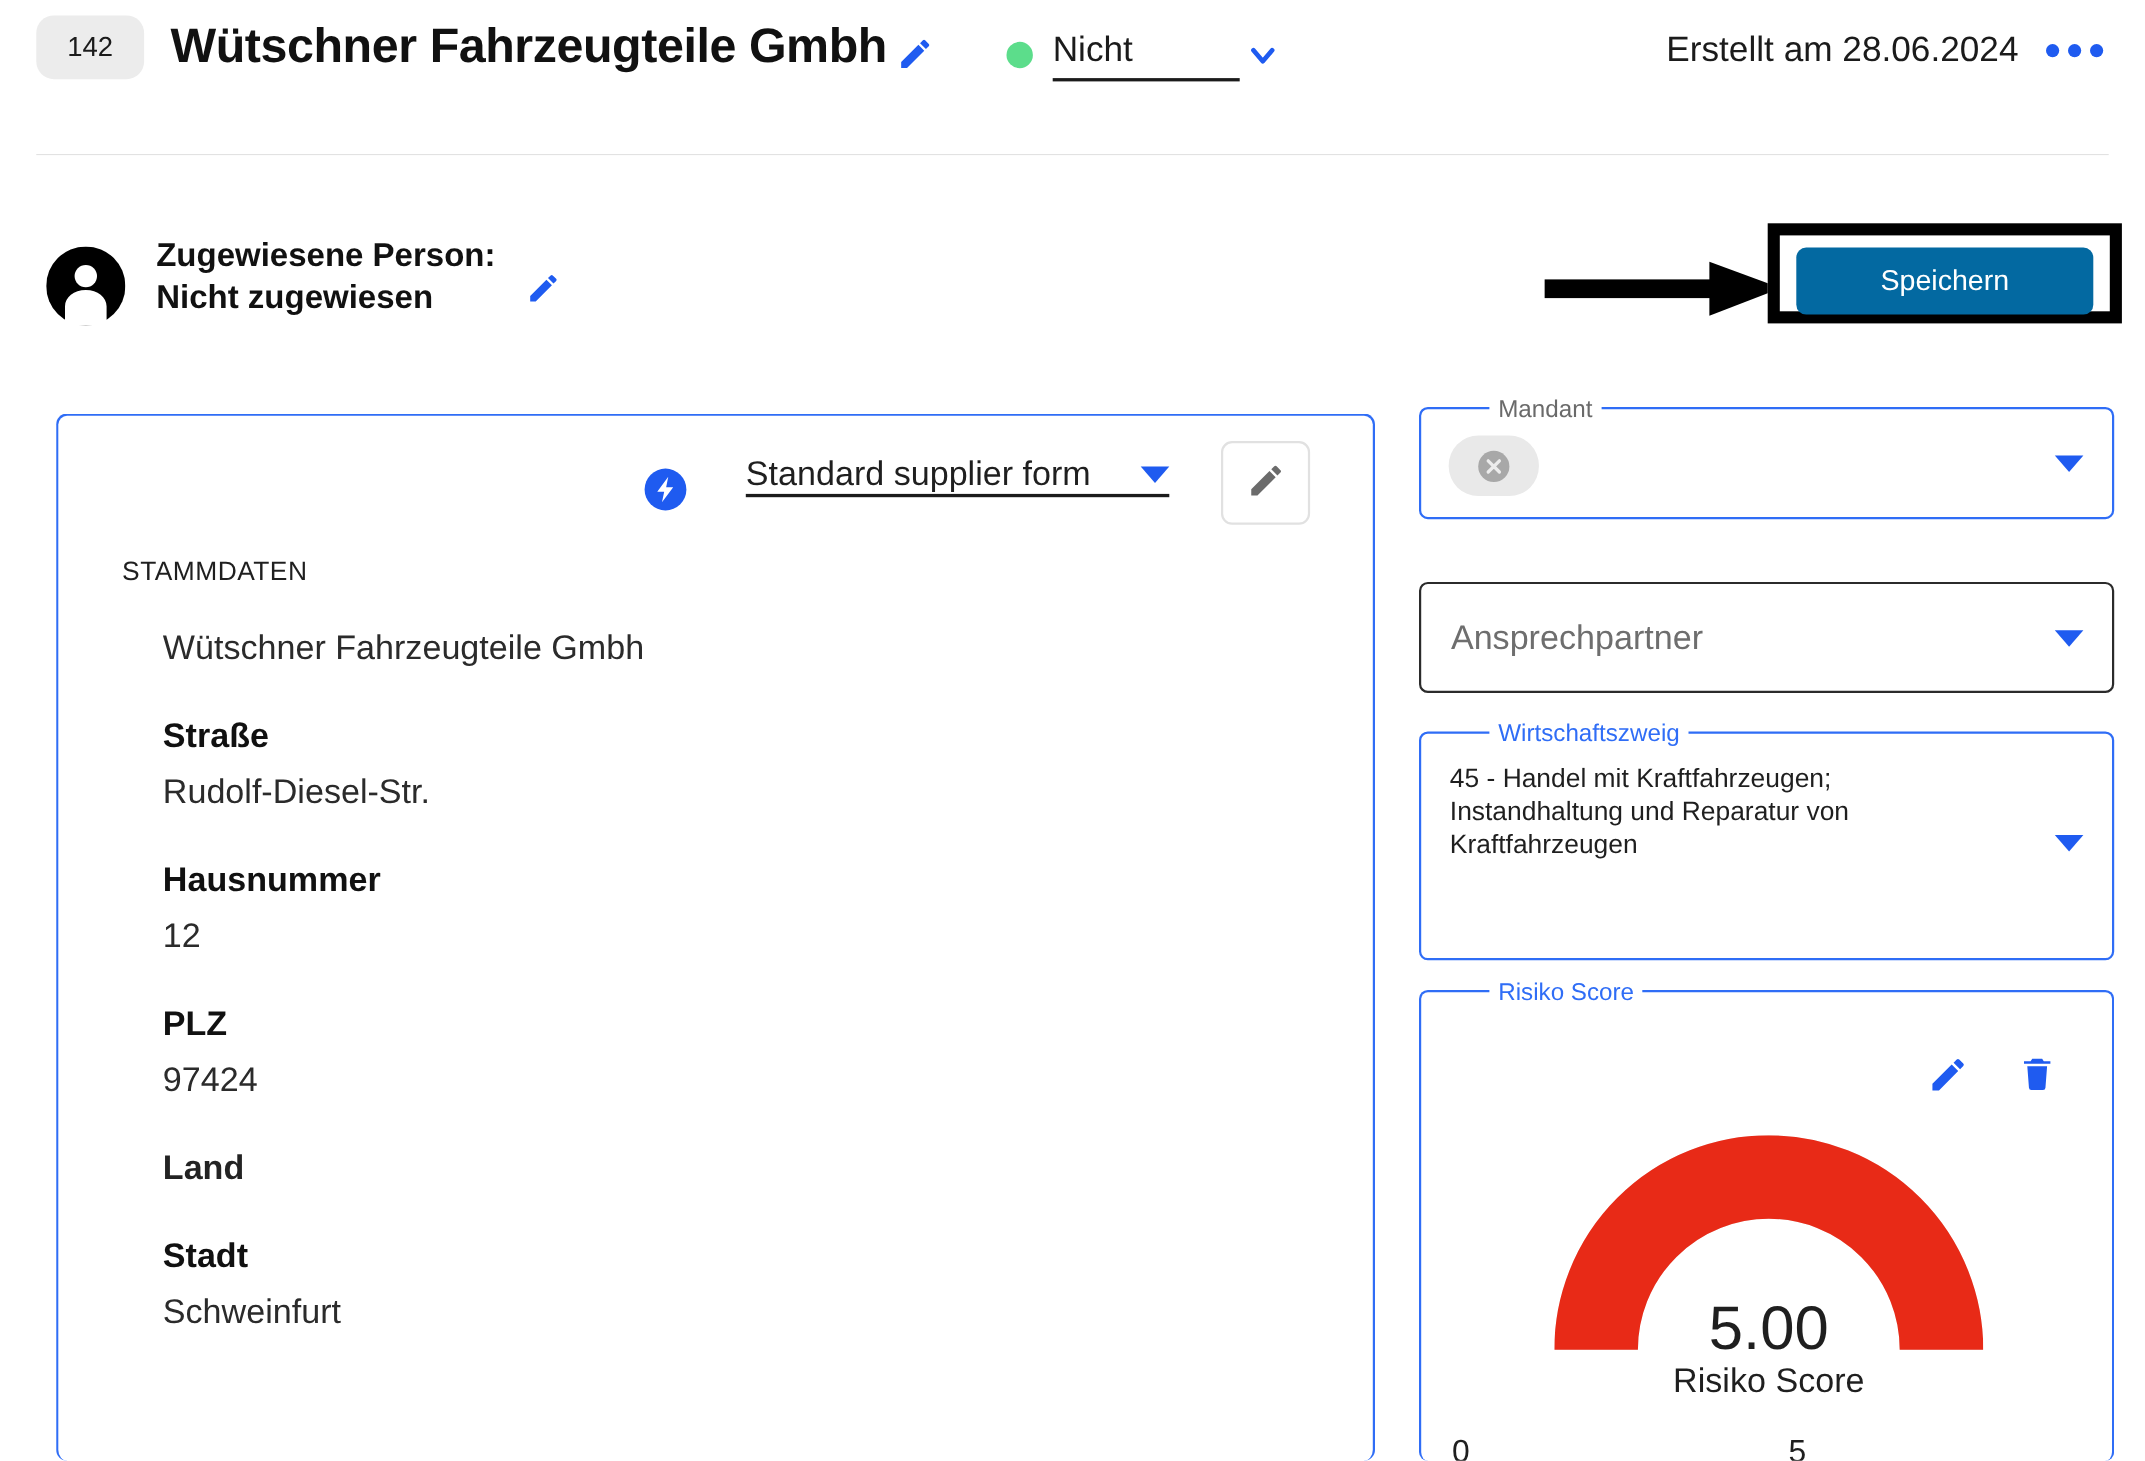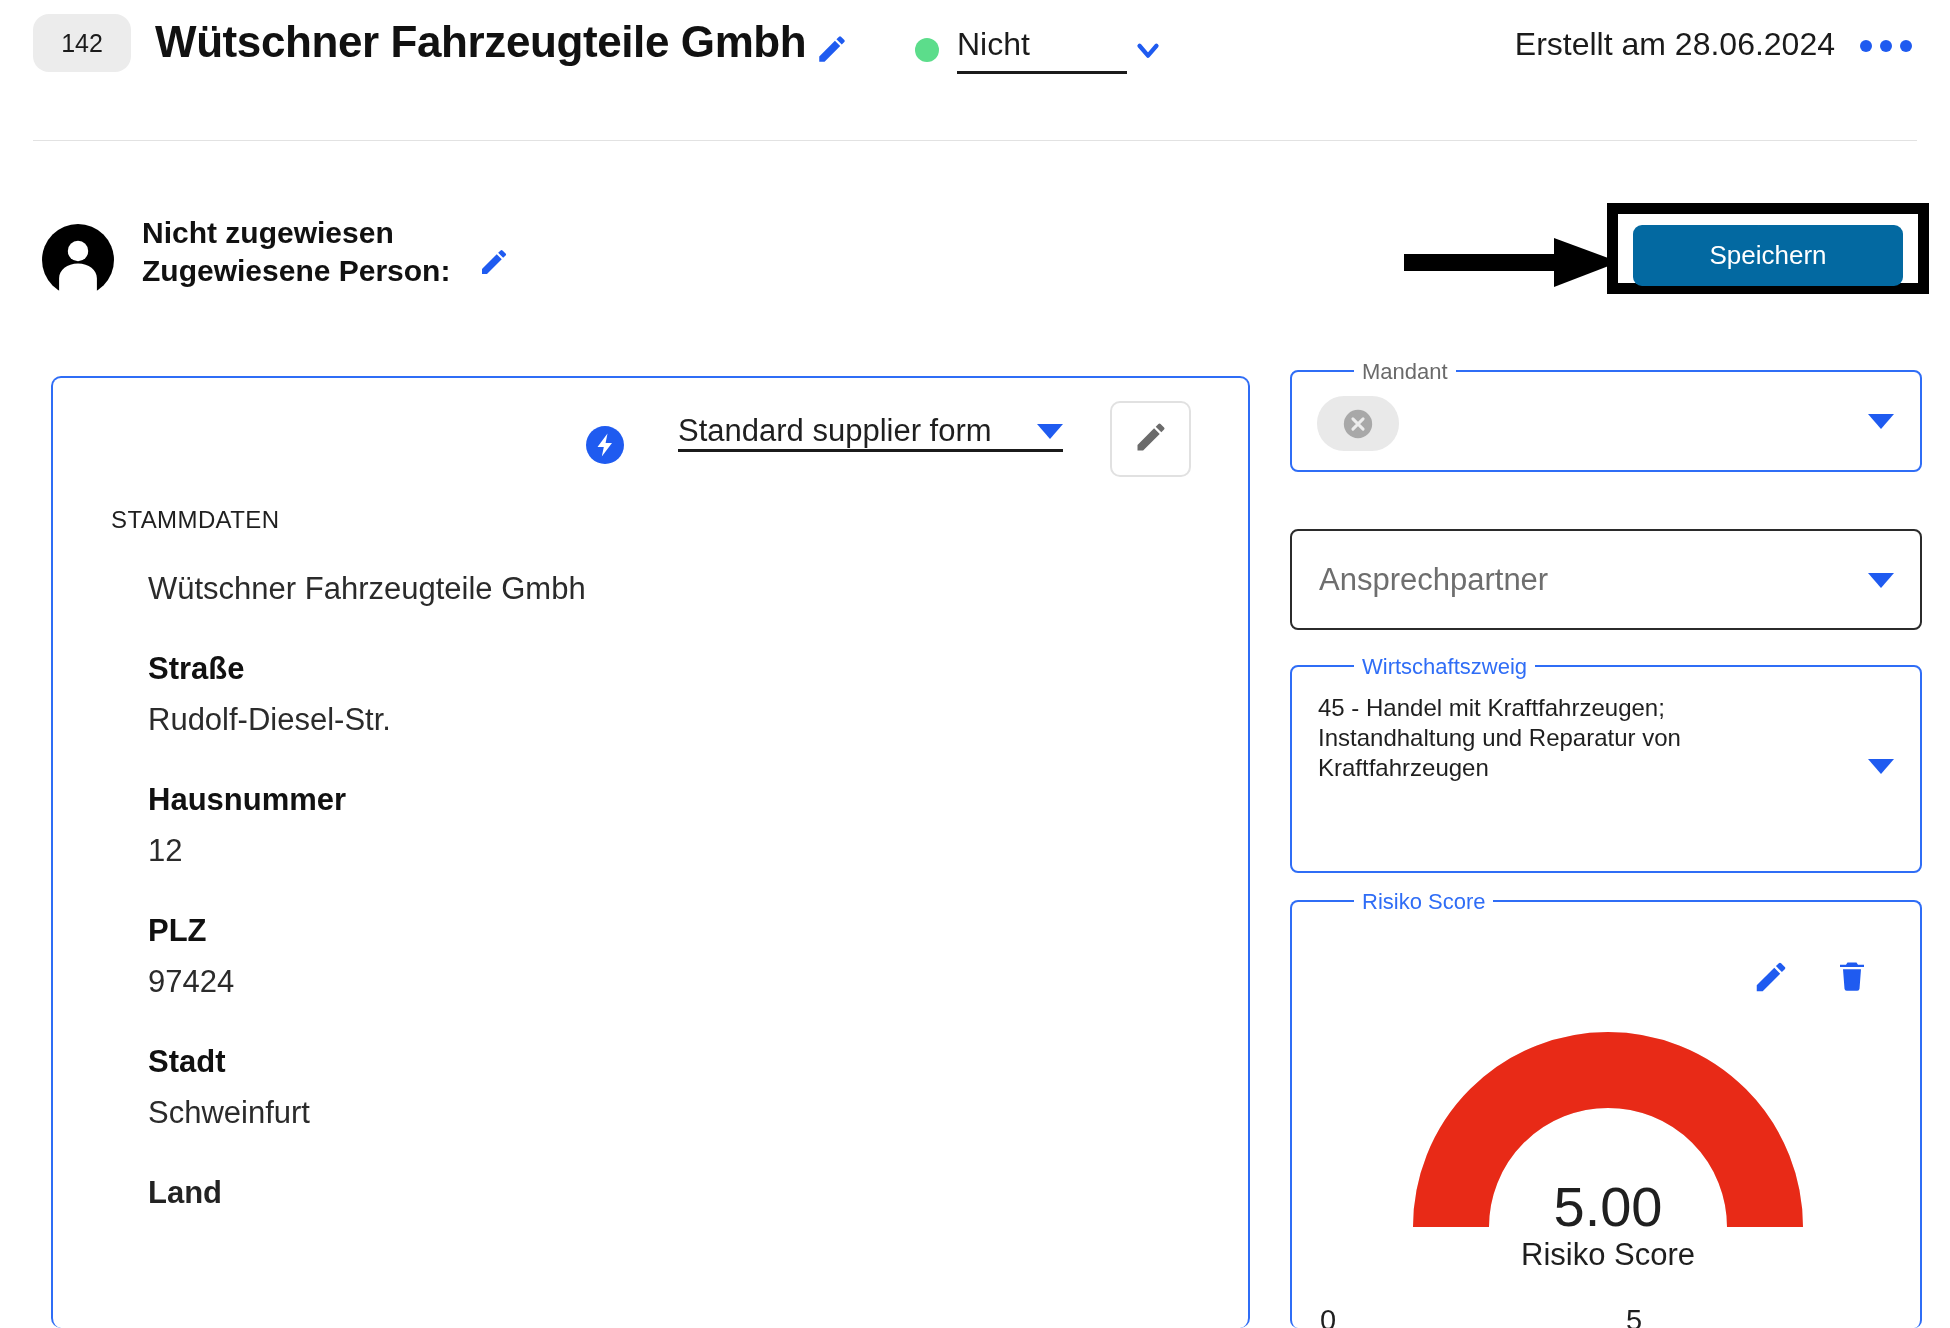--- a/index.html
+++ b/index.html
@@ -334,22 +334,22 @@
 
 <div class="assignee">
   <span class="avatar">
     <svg viewBox="0 0 24 24" width="72" height="72" fill="#000000">
       <circle cx="12" cy="12" r="12" fill="#000"></circle>
       <circle cx="12" cy="9" r="3.4" fill="#fff"></circle>
       <path d="M12 13.2c-3.6 0-6.3 2.2-6.3 4.9V24h12.6v-5.9c0-2.7-2.7-4.9-6.3-4.9z" fill="#fff"></path>
     </svg>
   </span>
   <div class="assignee-text">
+    <div>Zugewiesene Person:</div>
     <div>Nicht zugewiesen</div>
-    <div>Zugewiesene Person:</div>
   </div>
   <span class="assignee-edit">
     <svg viewBox="0 0 24 24" width="32" height="32" fill="#1f5bf0">
       <path d="M3 17.25V21h3.75L17.81 9.94l-3.75-3.75L3 17.25zM20.71 7.04a1 1 0 000-1.41l-2.34-2.34a1 1 0 00-1.41 0l-1.83 1.83 3.75 3.75 1.83-1.83z"></path>
     </svg>
   </span>
 </div>
 
 <div class="arrow-anno">
   <svg viewBox="0 0 215 60" width="215" height="60">
@@ -402,27 +402,27 @@
     <div class="field">
       <div class="field-label">Hausnummer</div>
       <div class="field-value">12</div>
     </div>
 
     <div class="field">
       <div class="field-label">PLZ</div>
       <div class="field-value">97424</div>
     </div>
 
+    <div class="field field-partial">
+      <div class="field-label">Land</div>
+    </div>
+
     <div class="field">
       <div class="field-label">Stadt</div>
       <div class="field-value">Schweinfurt</div>
-    </div>
-
-    <div class="field field-partial">
-      <div class="field-label">Land</div>
     </div>
 
   </div>
 </div>
 
 <div class="outlined mandant">
   <span class="outlined-legend legend-grey">Mandant</span>
   <span class="chip">
     <svg viewBox="0 0 24 24" width="34" height="34">
       <circle cx="12" cy="12" r="10" fill="#a8a8a8"></circle>

